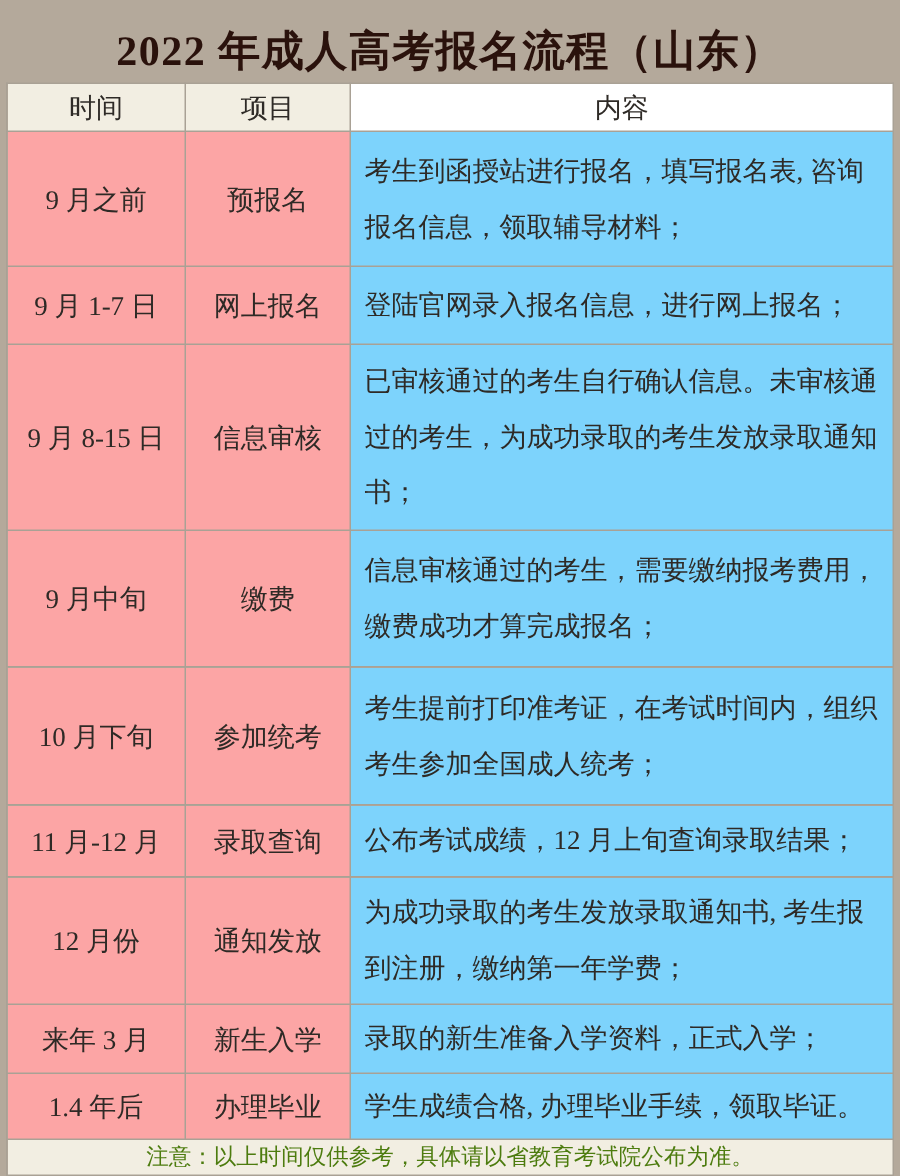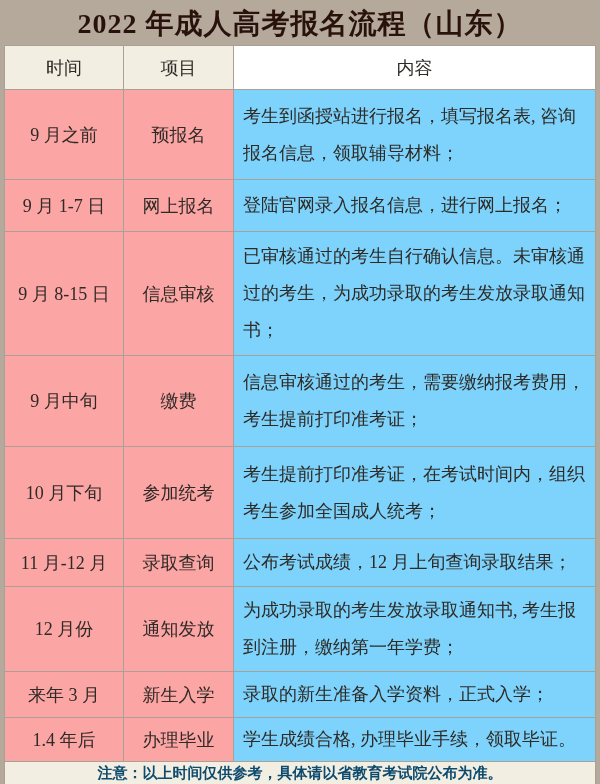--- a/index.html
+++ b/index.html
@@ -1,21 +1,21 @@
 <!DOCTYPE html>
 <html><head>
 <meta charset="utf-8">
 <style>
   html, body { margin: 0; padding: 0; }
   .page {
     width: 600px;
     height: 784px;
     box-sizing: border-box;
     background: #b4a99b;
-    padding: 3px 4px 4px 4px;
+    padding: 13px 4px 4px 4px;
     overflow: hidden;
     font-family: "Liberation Serif", "DejaVu Serif", serif;
   }
   .title-bar {
     height: 42px;
     display: flex;
     align-items: center;
     justify-content: center;
     font-size: 28px;
     font-weight: bold;
@@ -31,21 +31,21 @@
   table.schedule th, table.schedule td {
     border: 1px solid #a9a195;
     box-sizing: border-box;
     overflow: hidden;
   }
   table.schedule th {
     background: #f2eee2;
     font-weight: normal;
     font-size: 18px;
     color: #2e2a26;
-    height: 44px;
+    height: 32px;
     text-align: center;
   }
   table.schedule th.col-content { background: #ffffff; }
   td.cell-time, td.cell-item {
     background: #fca5a5;
     text-align: center;
     vertical-align: middle;
     font-size: 18px;
     color: #2e2a26;
     padding: 0 4px;
@@ -66,23 +66,23 @@
   tr.h92  { height: 92px; }
   tr.h48  { height: 48px; }
   tr.h85  { height: 85px; }
   tr.h46  { height: 46px; }
   tr.h40  { height: 40px; }
   tr.footer-row td {
     background: #f2eee2;
     height: 24px;
     text-align: center;
     vertical-align: middle;
-    font-weight: bold;
+    font-weight: normal;
     font-size: 15px;
-    color: #0c4a6e;
+    color: #4d7c0f;
     padding: 1px 2px;
   }
 </style>
 </head>
 <body>
 
 <div class="page">
   <div class="title-bar">2022 年成人高考报名流程（山东）</div>
 
   <table class="schedule">
@@ -110,21 +110,21 @@
         <td class="cell-content">登陆官网录入报名信息，进行网上报名；</td>
       </tr>
       <tr class="h124">
         <td class="cell-time">9 月 8-15 日</td>
         <td class="cell-item">信息审核</td>
         <td class="cell-content">已审核通过的考生自行确认信息。未审核通过的考生，为成功录取的考生发放录取通知书；</td>
       </tr>
       <tr class="h91">
         <td class="cell-time">9 月中旬</td>
         <td class="cell-item">缴费</td>
-        <td class="cell-content">信息审核通过的考生，需要缴纳报考费用，考生提前打印准考证；</td>
+        <td class="cell-content">信息审核通过的考生，需要缴纳报考费用，缴费成功才算完成报名；</td>
       </tr>
       <tr class="h92">
         <td class="cell-time">10 月下旬</td>
         <td class="cell-item">参加统考</td>
         <td class="cell-content">考生提前打印准考证，在考试时间内，组织考生参加全国成人统考；</td>
       </tr>
       <tr class="h48">
         <td class="cell-time">11 月-12 月</td>
         <td class="cell-item">录取查询</td>
         <td class="cell-content">公布考试成绩，12 月上旬查询录取结果；</td>

